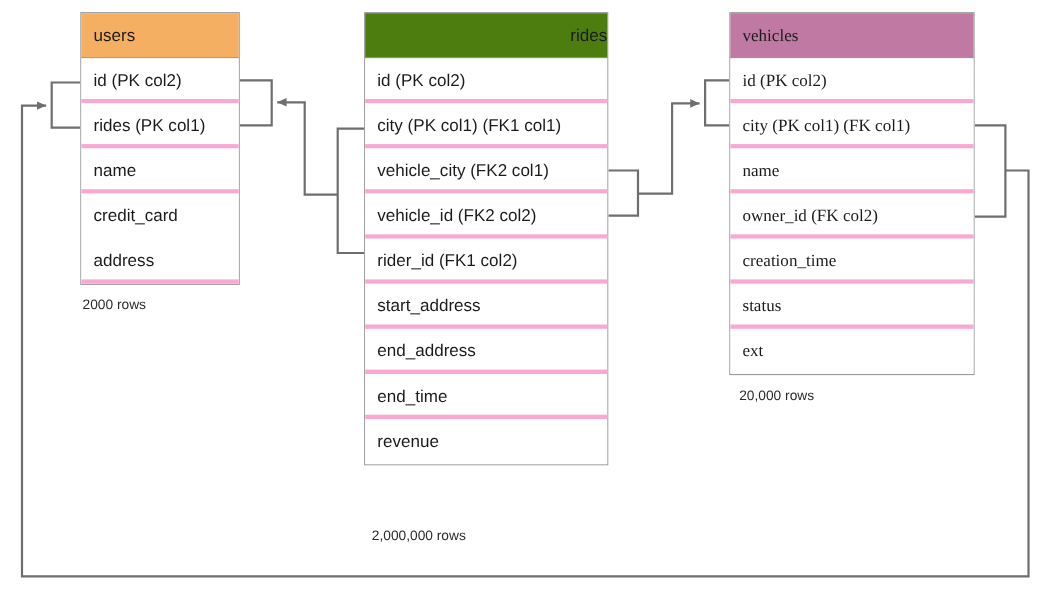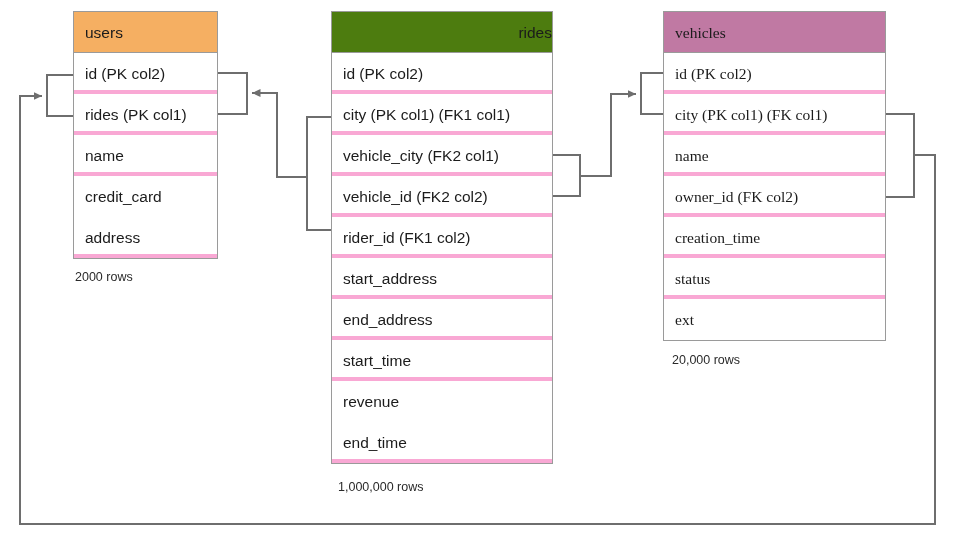--- a/index.html
+++ b/index.html
@@ -119,25 +119,24 @@
 
   <div class="table t-rides">
     <div class="hdr" style="background: #4d7c0f; text-align: right;">rides</div>
     <div class="row">id (PK col2)</div>
     <div class="row">city (PK col1) (FK1 col1)</div>
     <div class="row">vehicle_city (FK2 col1)</div>
     <div class="row">vehicle_id (FK2 col2)</div>
     <div class="row">rider_id (FK1 col2)</div>
     <div class="row">start_address</div>
     <div class="row">end_address</div>
-    <div class="row">start_time</div>
+    <div class="row">end_time</div>
     <div class="row last">revenue</div>
-    <div class="row">end_time</div>
   </div>
-  <div class="rowcount rc-rides">1,000,000 rows</div>
+  <div class="rowcount rc-rides">2,000,000 rows</div>
 
   <div class="table t-vehicles">
     <div class="hdr" style="background: rgb(192, 121, 163);">vehicles</div>
     <div class="row">id (PK col2)</div>
     <div class="row">city (PK col1) (FK col1)</div>
     <div class="row">name</div>
     <div class="row">owner_id (FK col2)</div>
     <div class="row">creation_time</div>
     <div class="row">status</div>
     <div class="row last">ext</div>

